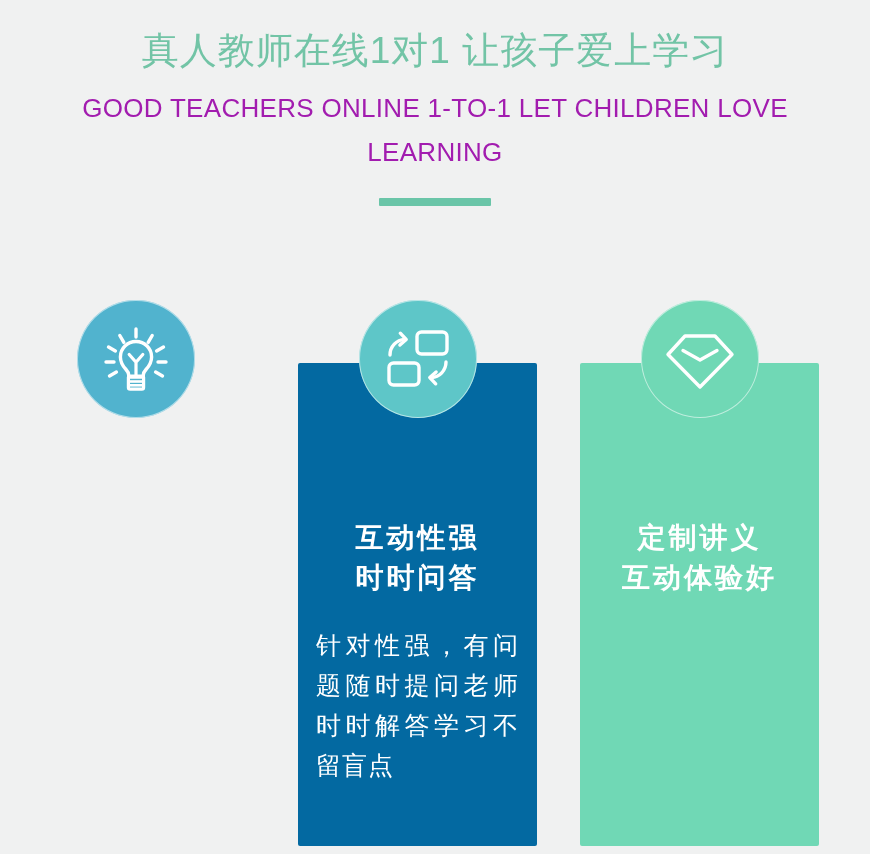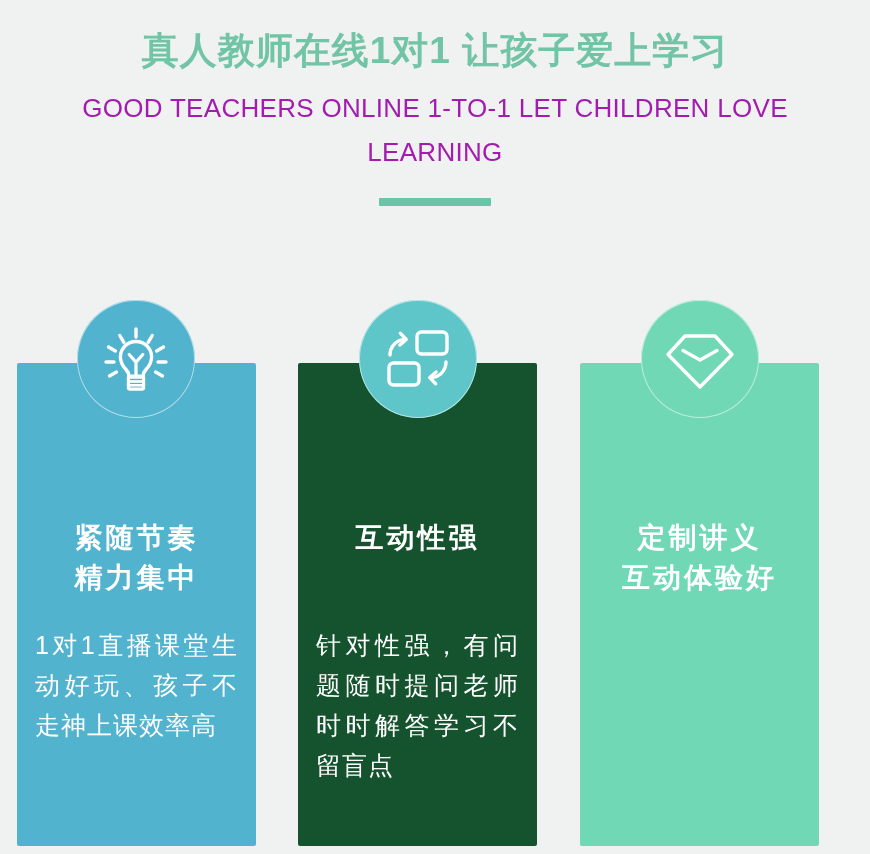--- a/index.html
+++ b/index.html
@@ -8,21 +8,21 @@
     background:#f0f1f1;
     font-family:"Liberation Sans", sans-serif;
     overflow:hidden;
   }
   .page { position:relative; width:870px; height:854px; background:#f0f1f1; }
 
   
   .header { padding-top:28px; text-align:center; }
   .title-cn {
     font-size:37px;
-    font-weight:bold;
+    font-weight:normal;
     color:#72c4a6;
     letter-spacing:1px;
     line-height:46px;
     white-space:nowrap;
   }
   .title-en {
     margin-top:12px;
     font-size:26px;
     color:#6a6a6a;
     letter-spacing:0.3px;
@@ -99,31 +99,25 @@
   <div class="header">
     <div class="title-cn" style="color: rgb(114, 196, 166);">真人教师在线1对1 让孩子爱上学习</div>
     <div class="title-en" style="color: #a21caf;">GOOD TEACHERS ONLINE 1-TO-1  LET CHILDREN LOVE LEARNING</div>
     <div class="divider-wrap">
       <div class="divider" style="background: rgb(106, 197, 168);"></div>
     </div>
   </div>
 
   <div class="cards">
 
-    <div class="card c1" style="background: rgb(81, 179, 206);">
-      <div class="card-title">
-        <span class="line1">紧随节奏</span>
-        <span class="line2">精力集中</span>
-      </div>
-      <div class="card-body">1对1直播课堂生动好玩、孩子不走神上课效率高</div>
-    </div>
 
-    <div class="card c2" style="background: #14532d;">
+    <div class="card c2" style="background: #0369a1;">
       <div class="card-title">
         <span class="line1">互动性强</span>
+        <span class="line2">时时问答</span>
       </div>
       <div class="card-body">针对性强，有问题随时提问老师时时解答学习不留盲点</div>
     </div>
 
     <div class="card c3" style="background: rgb(112, 216, 181); padding-left: 12px;">
       <div class="card-title">
         <span class="line1">定制讲义</span>
         <span class="line2">互动体验好</span>
       </div>
     </div>

